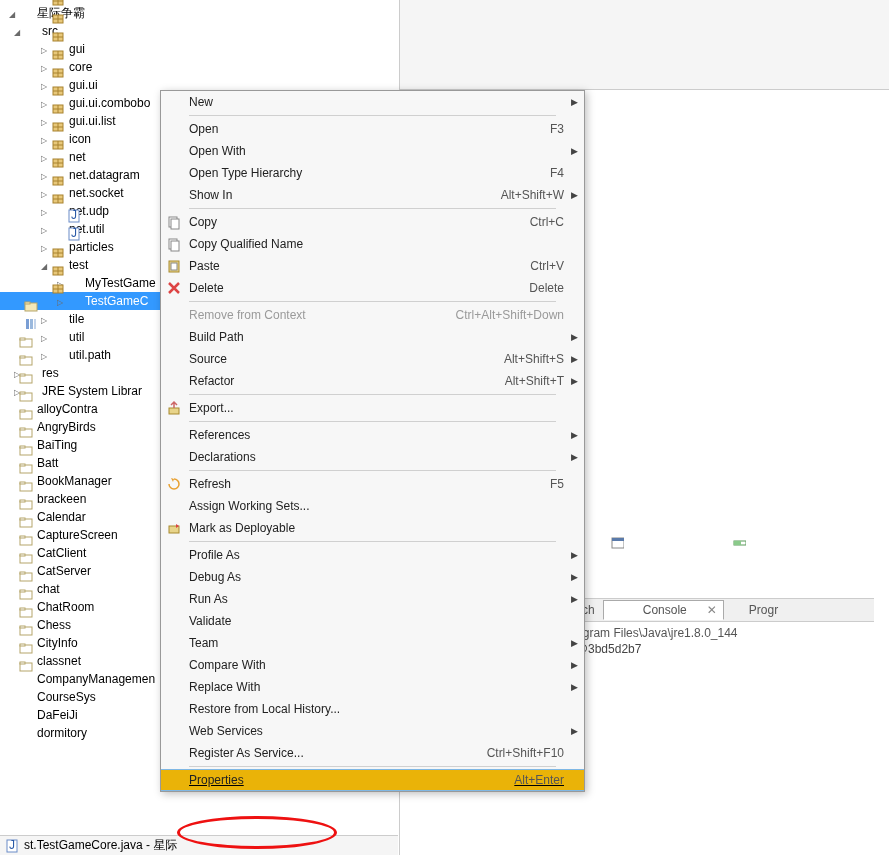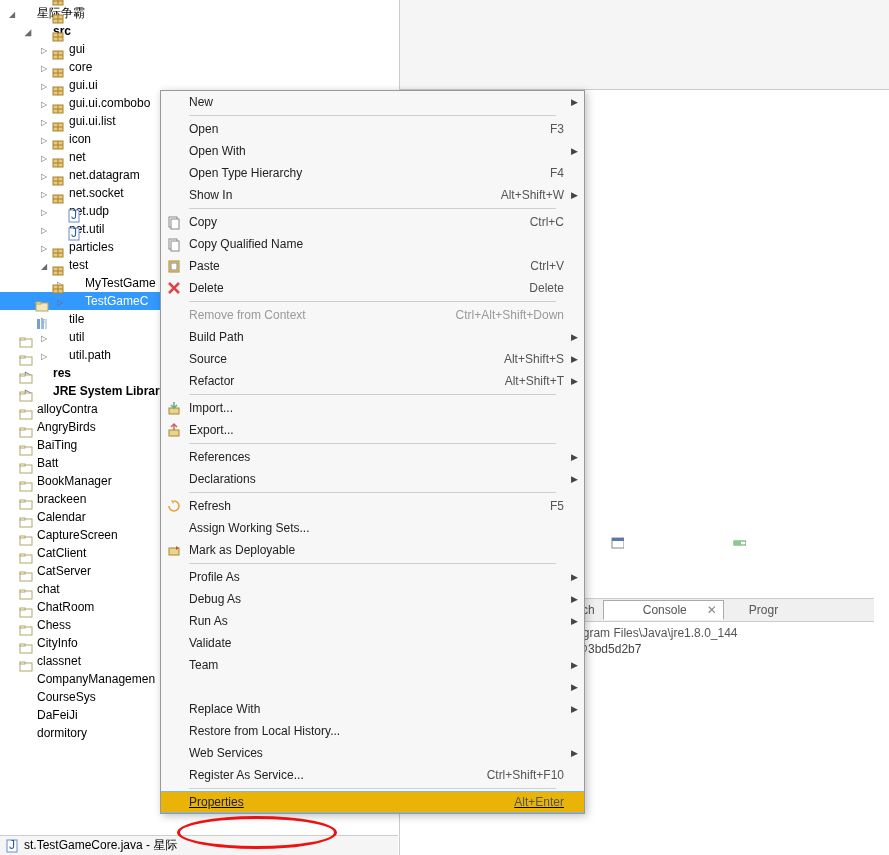--- a/index.html
+++ b/index.html
@@ -10,21 +10,21 @@
 .tree-row { display: flex; align-items: center; height: 18px; padding-left: 6px; white-space: nowrap; cursor: default; }
 .tree-row.sel { background: #3399ff; color: #fff; }
 .twisty { width: 12px; text-align: center; color: #6b6b6b; font-size: 10px; }
 .twisty.open::before { content: "◢"; font-size: 8px; }
 .twisty.closed::before { content: "▷"; font-size: 8px; }
 .twisty.none { visibility: hidden; }
 .tree-icon { width: 16px; height: 16px; margin-right: 3px; display: inline-flex; align-items: center; justify-content: center; }
 .tree-label { color: #000; }
 .tree-row.sel .tree-label { color: #fff; }
 .indent-0 { padding-left: 6px; }
-.indent-1 { padding-left: 22px; font-weight: bold; }
+.indent-1 { padding-left: 11px; }
 .indent-2 { padding-left: 38px; }
 .indent-3 { padding-left: 54px; }
 
 .editor-area { flex: 1; background: #fff; position: relative; }
 .editor-top { height: 90px; border-bottom: 1px solid #ccc; background: #f5f5f5; }
 .bottom-tabs { position: absolute; top: 598px; left: 0; right: 15px; height: 24px; display: flex; align-items: center; border-top: 1px solid #ccc; border-bottom: 1px solid #ccc; background: #f0f0f0; padding-left: 2px; }
 .tab { display: flex; align-items: center; padding: 2px 6px; margin-right: 2px; color: #555; }
 .tab.active { background: #fff; border: 1px solid #aaa; border-bottom: 1px solid #fff; gap: 16px; }
 .tab-ico { width: 14px; height: 14px; margin-right: 3px; display: inline-flex; align-items: center; justify-content: center; }
 .tab-x { margin-left: 4px; color: #888; }
@@ -648,28 +648,20 @@
   <div class="menu-row">
       <span class="menu-icon"></span>
       <span class="menu-label">Refactor</span>
       <span class="menu-accel">Alt+Shift+T</span>
       <span class="menu-arrow">▶</span>
     </div>
   <div class="menu-row sep"></div>
   <div class="menu-row">
       <span class="menu-icon">
         <svg>
-          <use href="#i-import"></use>
-        </svg>
-      </span>
-      <span class="menu-label">Import...</span>
-    </div>
-  <div class="menu-row">
-      <span class="menu-icon">
-        <svg>
           <use href="#i-export"></use>
         </svg>
       </span>
       <span class="menu-label">Export...</span>
     </div>
   <div class="menu-row sep"></div>
   <div class="menu-row">
       <span class="menu-icon"></span>
       <span class="menu-label">References</span>
       <span class="menu-arrow">▶</span>
@@ -721,20 +713,21 @@
       <span class="menu-icon"></span>
       <span class="menu-label">Validate</span>
     </div>
   <div class="menu-row">
       <span class="menu-icon"></span>
       <span class="menu-label">Team</span>
       <span class="menu-arrow">▶</span>
     </div>
   <div class="menu-row">
       <span class="menu-icon"></span>
+      <span class="menu-label">Compare With</span>
       <span class="menu-arrow">▶</span>
     </div>
   <div class="menu-row">
       <span class="menu-icon"></span>
       <span class="menu-label">Replace With</span>
       <span class="menu-arrow">▶</span>
     </div>
   <div class="menu-row">
       <span class="menu-icon"></span>
       <span class="menu-label">Restore from Local History...</span>

